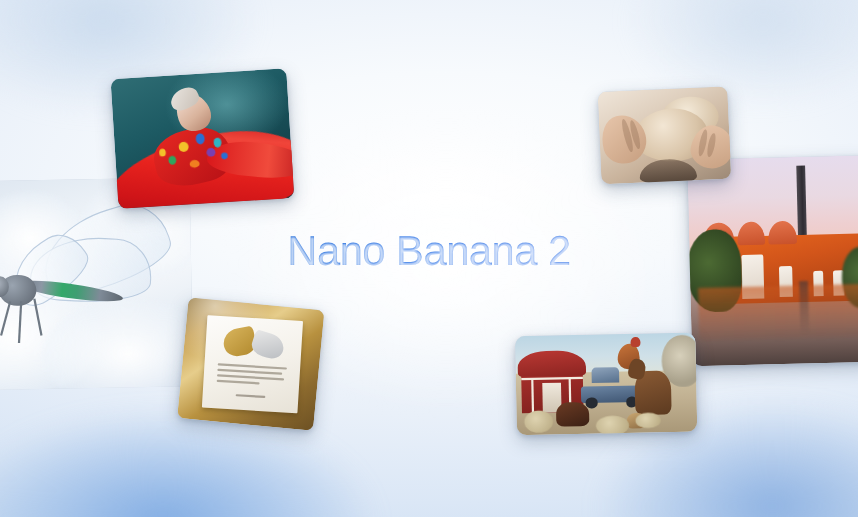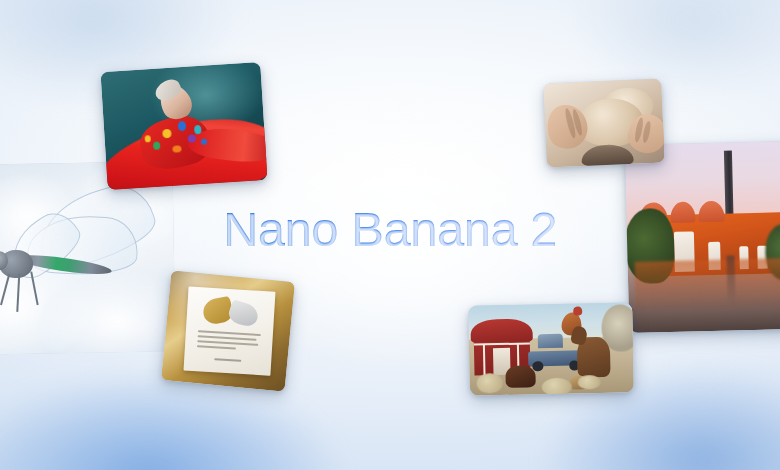--- a/index.html
+++ b/index.html
@@ -45,21 +45,21 @@
     filter:blur(10px);
   }
 
   
   .title-wrap{
     position:absolute;left:0;right:0;top:199px;text-align:center;
     z-index:40;pointer-events:none;
   }
   .title{
     display:inline-block;
-    font-size:49px;line-height:60px;letter-spacing:-0.5px;
+    font-size:38px;line-height:60px;letter-spacing:-0.5px;
     font-weight:400;
     background:linear-gradient(100deg,#1464d8 0%,#2a72e6 42%,#4a84ea 78%,#5f92ee 100%);
     -webkit-background-clip:text;background-clip:text;
     color:#2a72e6;-webkit-text-fill-color:transparent;
     text-shadow:0 1px 2px rgba(255,255,255,.8);
   }
 
   
   .card{
     position:absolute;overflow:hidden;

